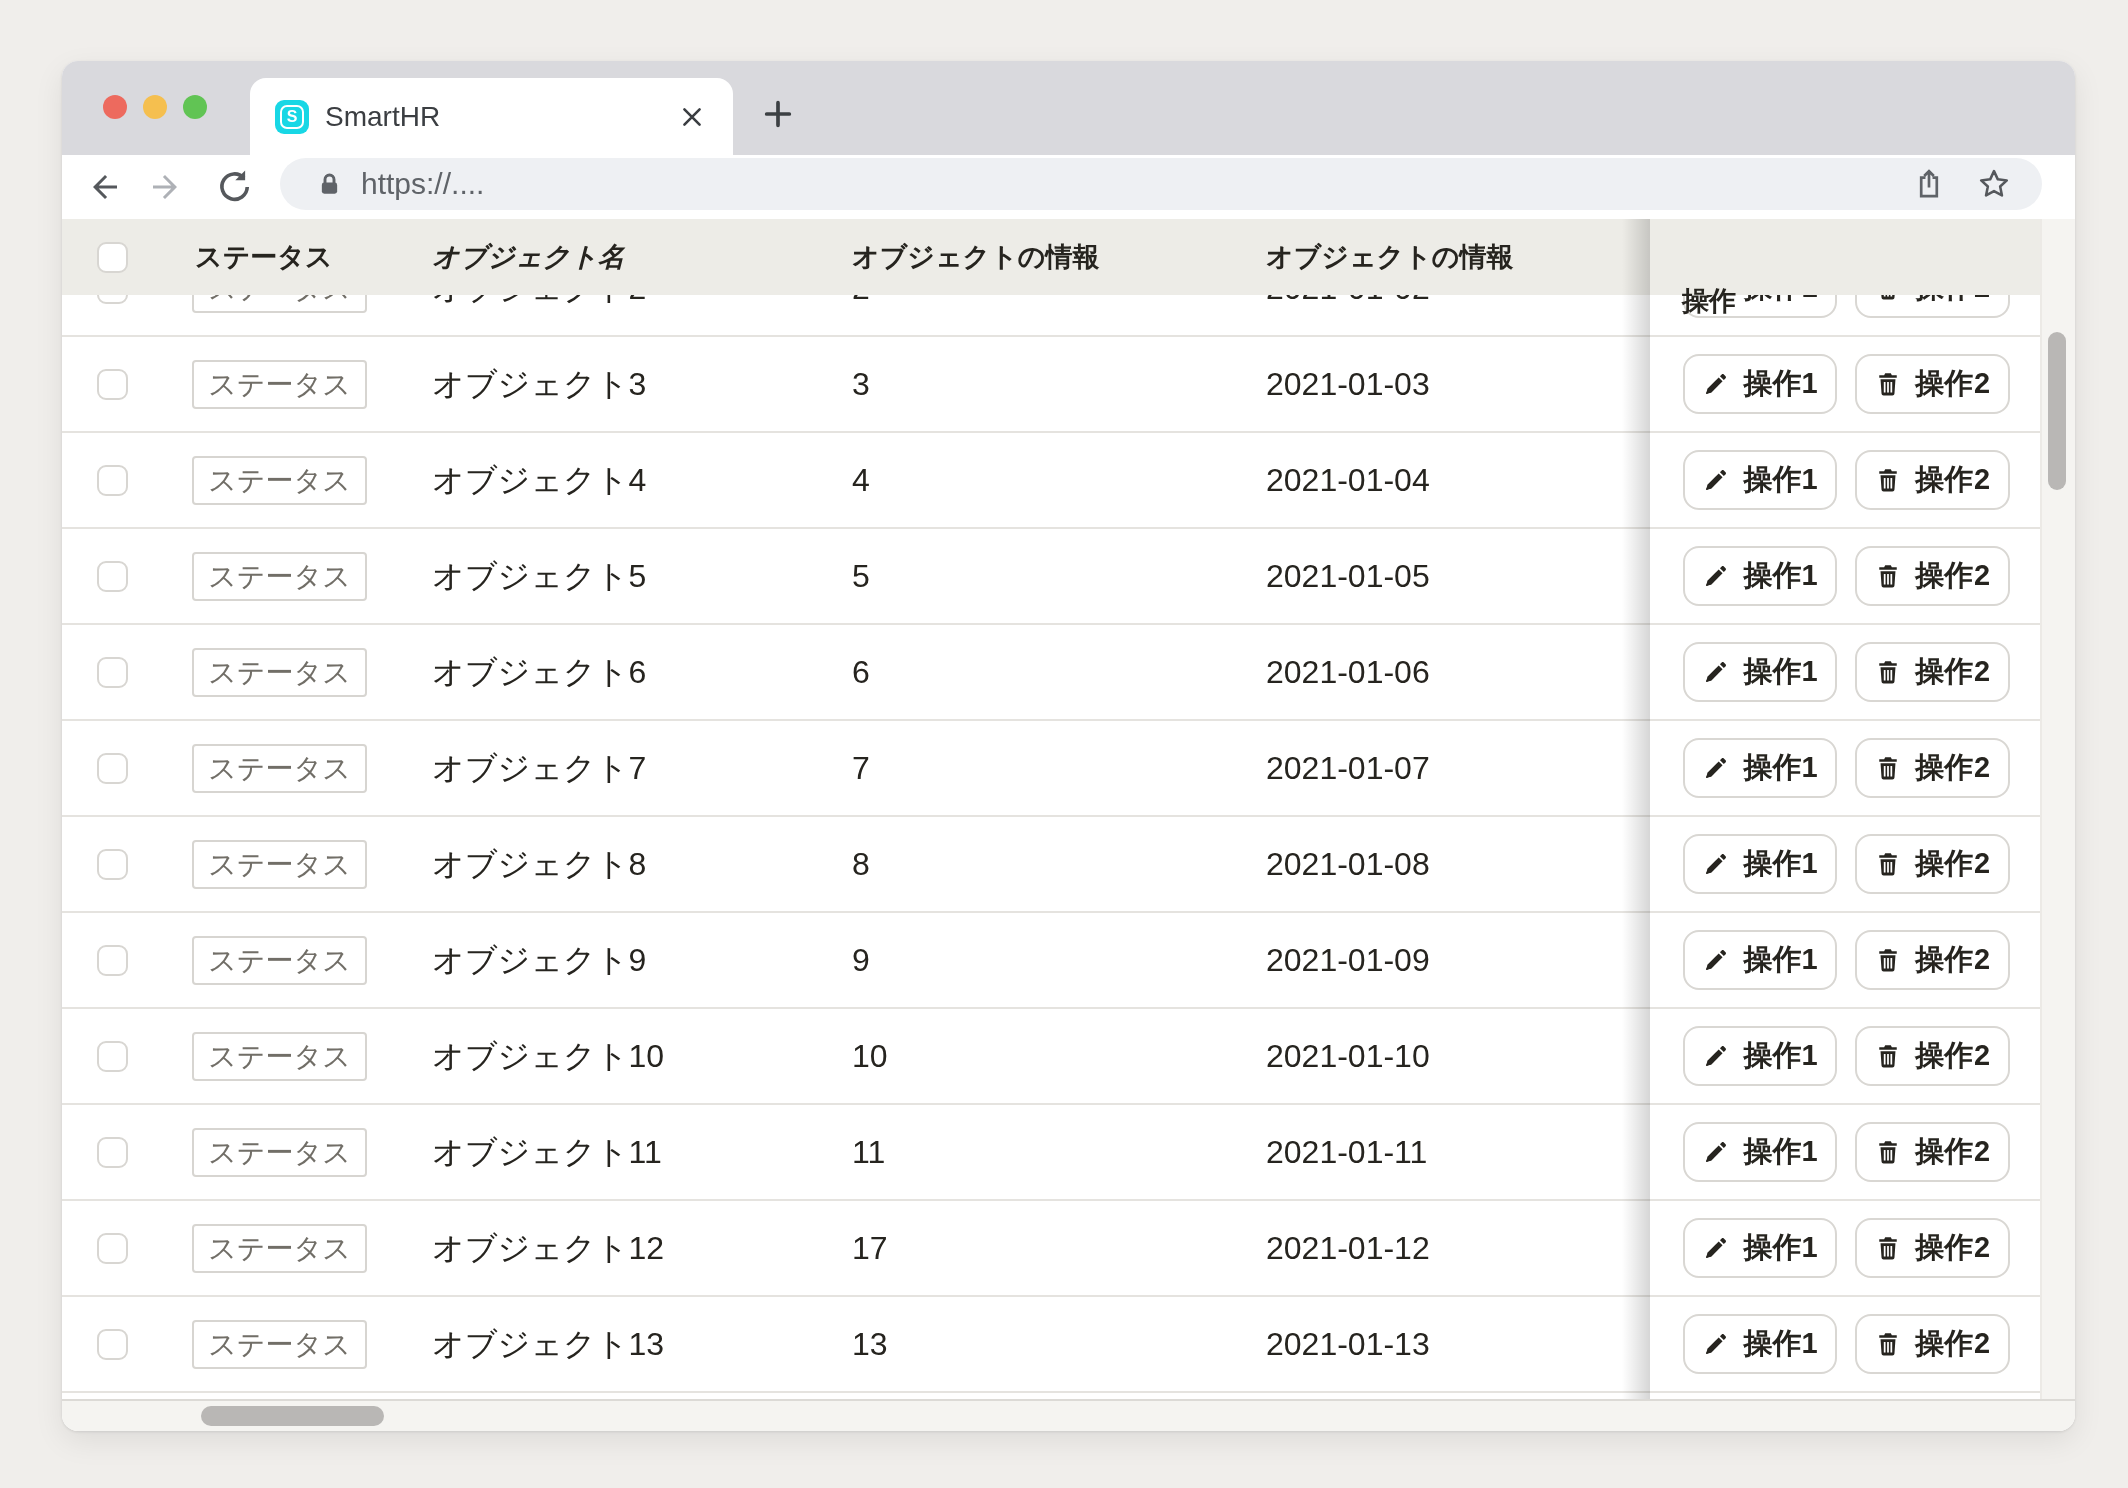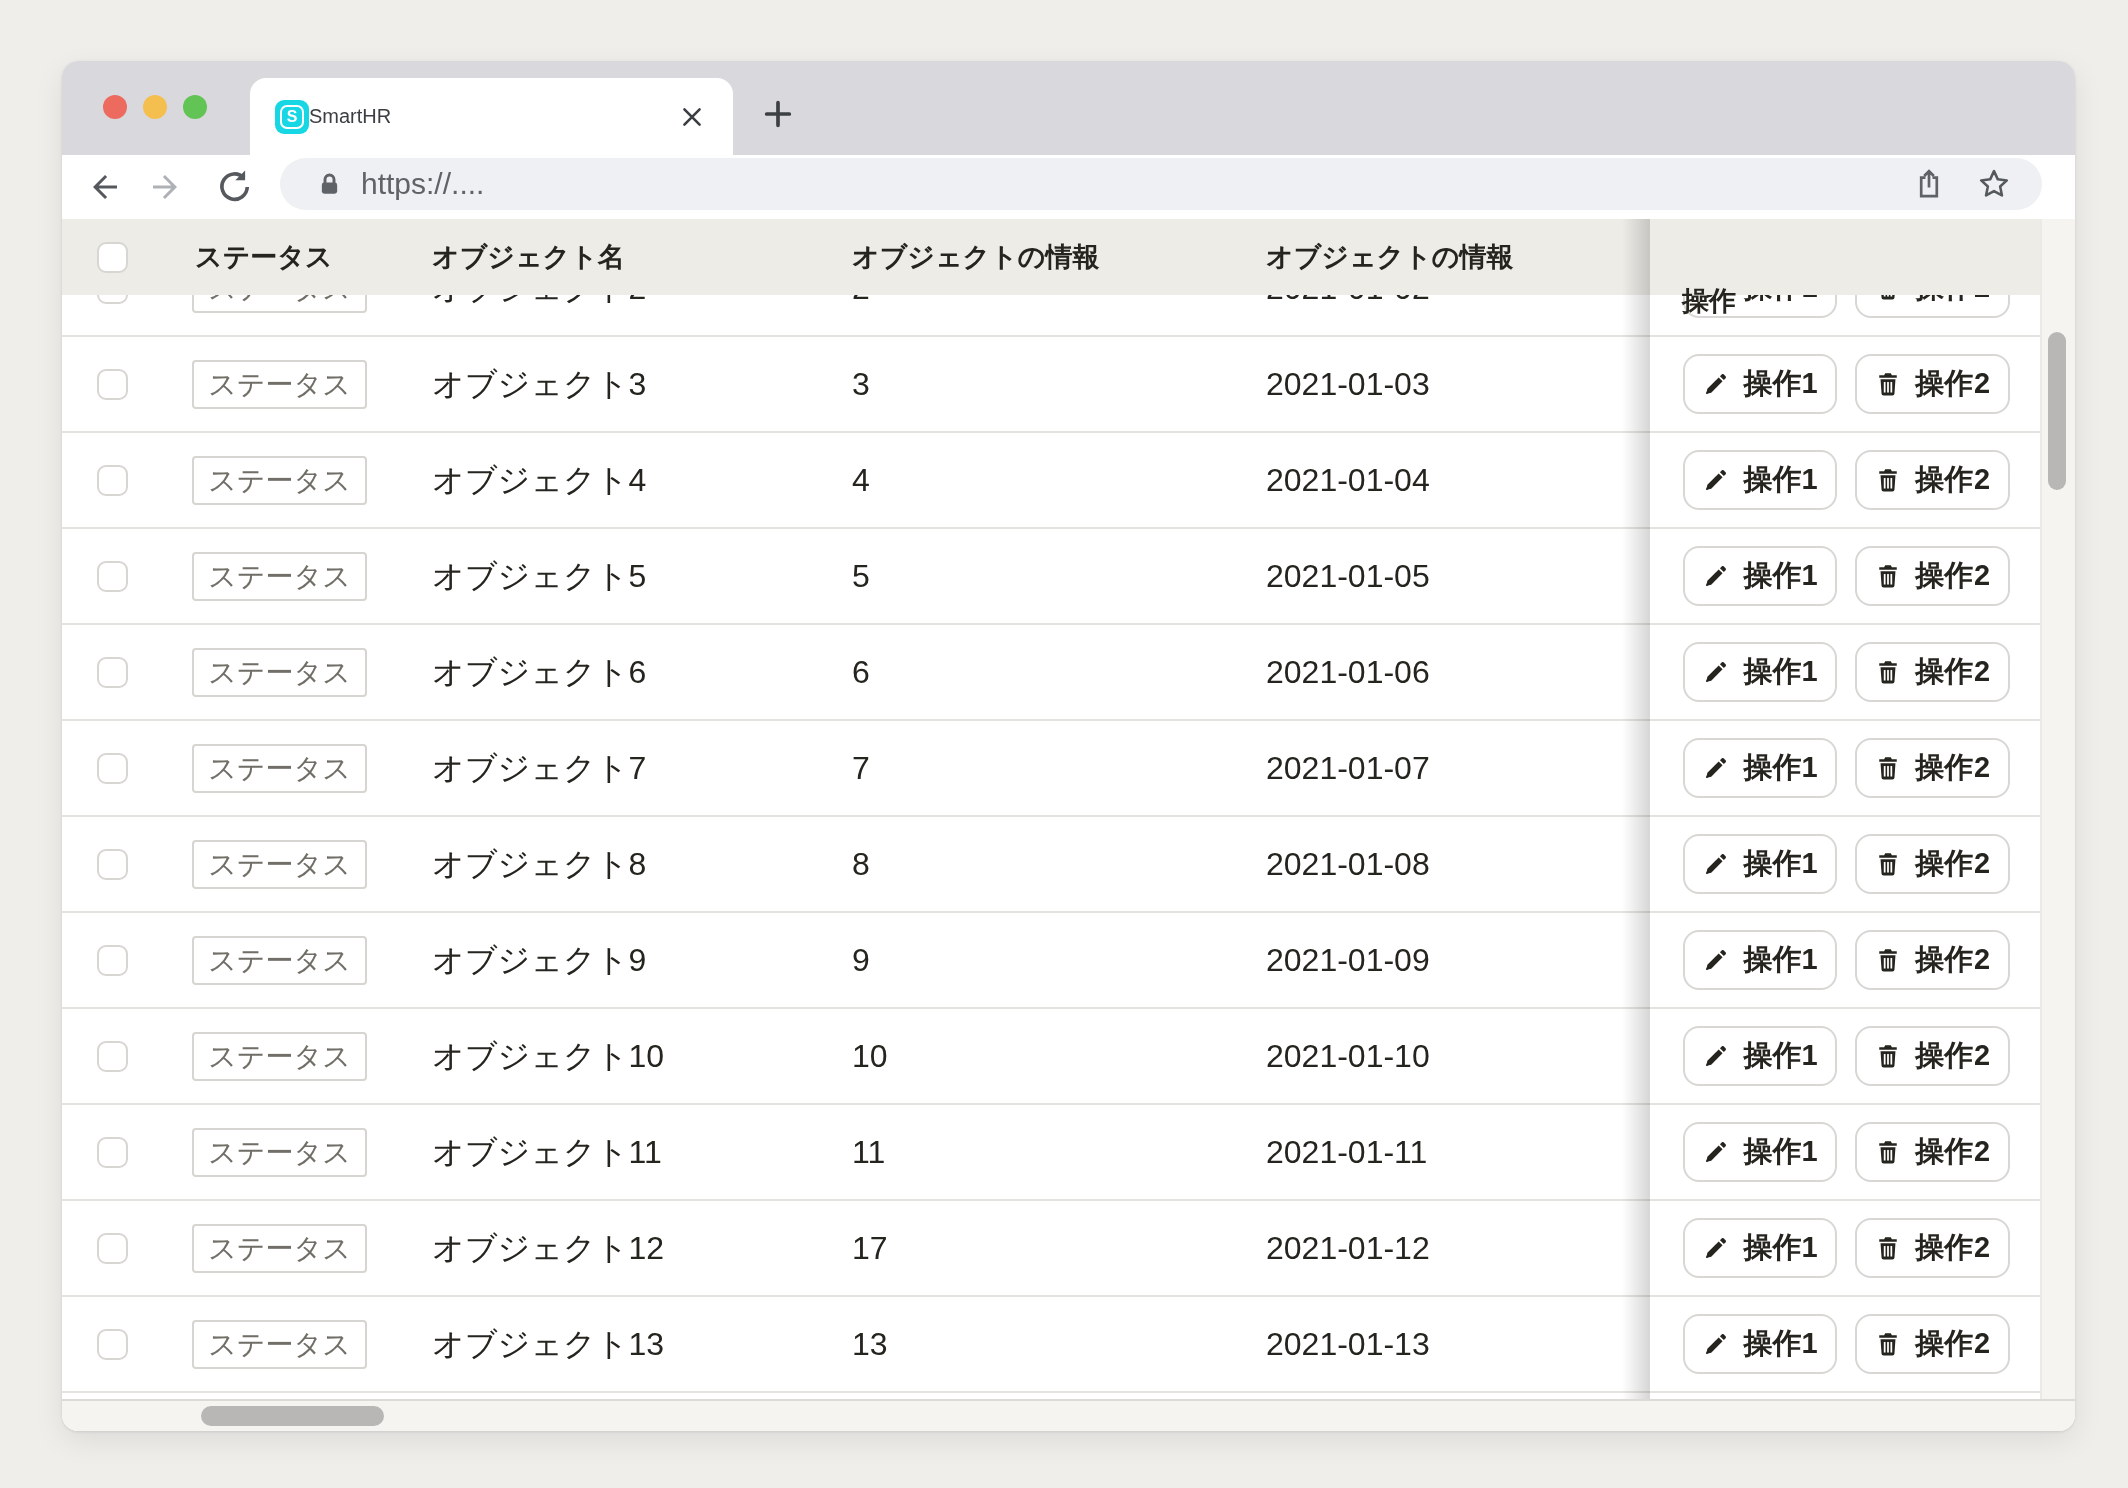--- a/index.html
+++ b/index.html
@@ -20,21 +20,21 @@
   .tabstrip{position:relative;height:94px;background:var(--tabstrip);}
   .lights{position:absolute;left:41px;top:34px;display:flex;gap:16px;}
   .light{width:24px;height:24px;border-radius:50%;}
   .light.red{background:var(--traffic-red);} .light.yellow{background:var(--traffic-yellow);} .light.green{background:var(--traffic-green);}
   .tab{position:absolute;left:188px;top:17px;width:483px;height:77px;background:#fff;
     border-radius:16px 16px 0 0;display:flex;align-items:center;}
   .favicon{margin-left:25px;width:34px;height:34px;border-radius:9px;background:var(--favicon);
     display:flex;align-items:center;justify-content:center;flex:none;}
   .favicon-inner{width:24px;height:24px;border:2.5px solid #fff;border-radius:7px;display:flex;
     align-items:center;justify-content:center;color:#fff;font-size:16px;font-weight:bold;}
-  .tab-title{margin-left:0;font-size:20px;color:var(--tab-title);flex:1;}
+  .tab-title{margin-left:16px;font-size:28px;color:var(--tab-title);flex:1;}
   .tab-close{margin-right:26px;width:30px;height:30px;display:flex;align-items:center;justify-content:center;}
   .newtab{position:absolute;left:696px;top:33px;width:40px;height:40px;display:flex;align-items:center;justify-content:center;}
 
   
   .toolbar{position:relative;height:64px;background:#fff;}
   .navicon{position:absolute;top:10px;width:44px;height:44px;display:flex;align-items:center;justify-content:center;}
   .navicon.back{left:21px;} .navicon.fwd{left:81px;} .navicon.reload{left:151px;}
   .urlbar{position:absolute;left:218px;top:3px;width:1762px;height:52px;border-radius:26px;
     background:var(--urlbar-bg);display:flex;align-items:center;}
   .lock{margin-left:36px;display:flex;}
@@ -55,21 +55,21 @@
   .ops-col{position:absolute;left:1588px;top:0;width:390px;height:1180px;background:#fff;z-index:2;}
   .ops-row{position:absolute;left:0;width:468px;height:96px;border-bottom:2px solid var(--row-border);}
   .btn{position:absolute;top:17px;height:60px;border:2px solid var(--button-border);border-radius:16px;
     background:#fff;display:flex;align-items:center;justify-content:center;gap:13px;
     font-size:29px;font-weight:600;color:var(--text);}
   .btn.op1{left:33px;width:154px;} .btn.op2{left:205px;width:155px;font-family:Liberation Mono, monospace;}
 
   .thead{position:absolute;left:0;top:0;width:1978px;height:76px;background:var(--header-bg);z-index:3;}
   .thead .cb{top:23px;}
   .th{position:absolute;top:0;line-height:76px;font-size:27px;font-weight:bold;color:var(--text);white-space:nowrap;}
-  .th.status{left:133px;} .th.name{left:370px;} .th.info1{left:790px;} .th.info2{left:1204px;} .th.ops{left:1620px;margin-top:44px;}
+  .th.status{left:133px;} .th.name{left:370px;font-style:italic;} .th.info1{left:790px;} .th.info2{left:1204px;} .th.ops{left:1620px;margin-top:44px;}
 
   .ops-shadow{position:absolute;left:1560px;top:0;width:28px;height:1180px;z-index:4;
     background:linear-gradient(to right,rgba(0,0,0,0),rgba(0,0,0,0.16));}
 
   .vscroll{position:absolute;left:1978px;top:0;width:35px;height:1180px;background:var(--track);
     border-left:2px solid #eceae6;z-index:5;}
   .vthumb{position:absolute;left:6px;top:113px;width:18px;height:158px;border-radius:9px;background:var(--thumb);}
 
   .hscroll{position:relative;height:32px;background:var(--track);border-top:2px solid #dcdad6;}
   .hthumb{position:absolute;left:139px;top:5px;width:183px;height:20px;border-radius:10px;background:var(--thumb);}

